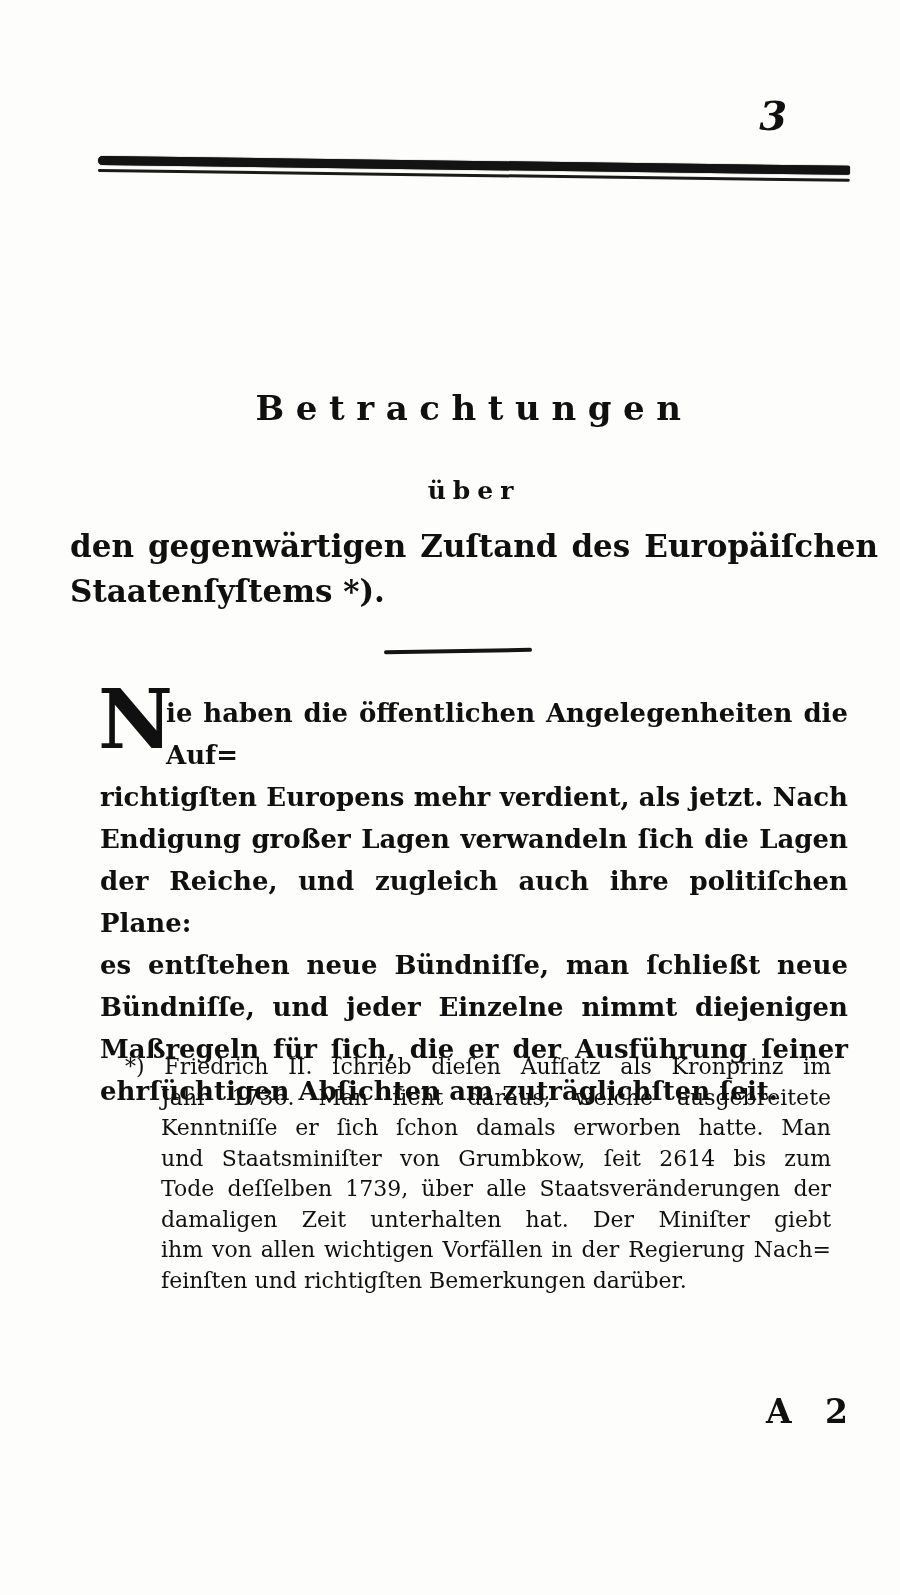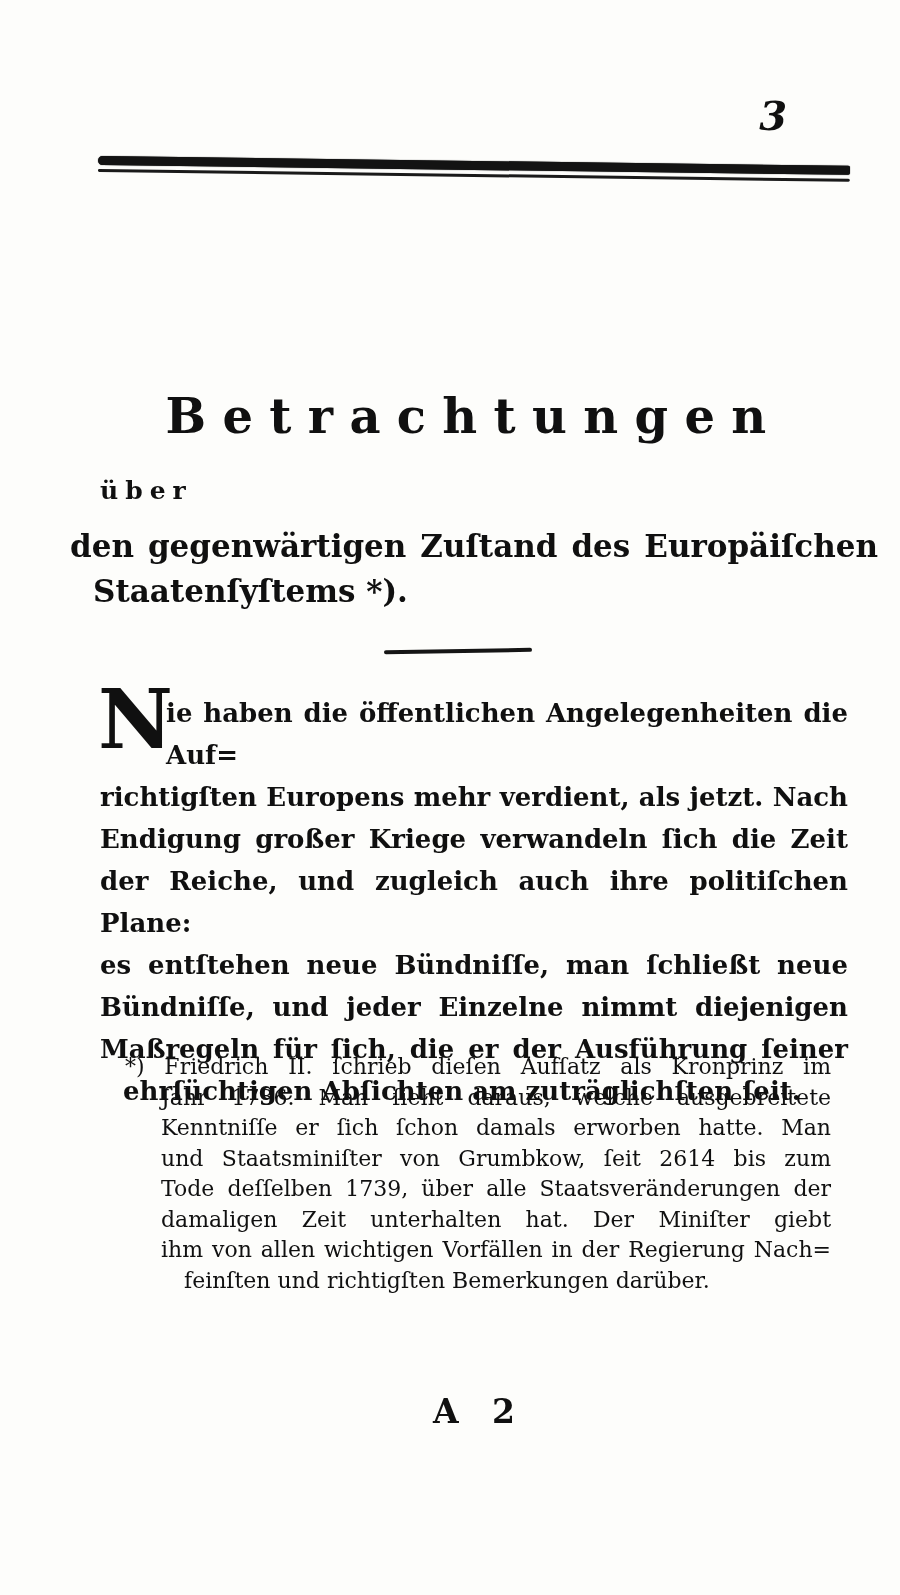--- a/index.html
+++ b/index.html
@@ -48,31 +48,31 @@
     border-radius: 2px;
   }
 
   
   .title-main {
     position: absolute;
     left: 100px;
     width: 748px;
     top: 388px;
     text-align: center;
-    font-size: 48px;
+    font-size: 34px;
     font-weight: bold;
     letter-spacing: 0.34em;
     white-space: nowrap;
   }
   .title-connector {
     position: absolute;
     left: 100px;
     width: 748px;
     top: 476px;
-    text-align: left;
+    text-align: center;
     font-size: 25px;
     font-weight: bold;
     letter-spacing: 0.28em;
   }
   .subtitle {
     position: absolute;
     left: 70px;
     width: 808px;
     top: 524px;
     text-align: center;
@@ -95,21 +95,21 @@
   .body-paragraph {
     position: absolute;
     left: 100px;
     width: 748px;
     top: 692px;
     font-size: 26px;
     font-weight: bold;
     line-height: 42px;
   }
   .jline { text-align: justify; text-align-last: justify; }
-  .jline.last, .jline:last-child { text-align-last: left; margin-left: 23px; }
+  .jline.last, .jline:last-child { text-align-last: left; }
   .body-paragraph .first-line { padding-left: 66px; text-align: justify; text-align-last: justify; }
   .drop-cap {
     position: absolute;
     left: -2px;
     top: -14px;
     font-size: 82px;
     line-height: 82px;
     font-weight: bold;
   }
 
@@ -126,21 +126,21 @@
     line-height: 30.5px;
   }
   .footnote .jline:first-child { margin-left: -36px; }
 
   
   .signature-mark {
     position: absolute;
     left: 100px;
     width: 748px;
     top: 1392px;
-    text-align: center;
+    text-align: right;
     font-size: 33px;
     font-weight: bold;
     word-spacing: 22px;
   }
 </style>
 </head>
 <body>
 
 <div class="page">
 
@@ -162,21 +162,21 @@
 
   <div class="section-divider"></div>
 
   <div class="body-paragraph">
     <span class="drop-cap">N</span>
     <div class="first-line">
       <span>ie haben die öffentlichen Angelegenheiten die Auf=</span>
     </div>
     <div>
         <div class="jline">richtigſten Europens mehr verdient, als jetzt. Nach</div>
-        <div class="jline">Endigung großer Kriege verwandeln ſich die Zeit</div>
+        <div class="jline">Endigung großer Lagen verwandeln ſich die Lagen</div>
         <div class="jline">der Reiche, und zugleich auch ihre politiſchen Plane:</div>
         <div class="jline">es entſtehen neue Bündniſſe, man ſchließt neue</div>
         <div class="jline">Bündniſſe, und jeder Einzelne nimmt diejenigen</div>
         <div class="jline">Maßregeln für ſich, die er der Ausführung ſeiner</div>
         <div class="jline last">ehrſüchtigen Abſichten am zuträglichſten ſeit.</div>
       </div>
   </div>
 
   <div class="footnote">
       <div class="jline">*) Friedrich II. ſchrieb dieſen Aufſatz als Kronprinz im</div>

